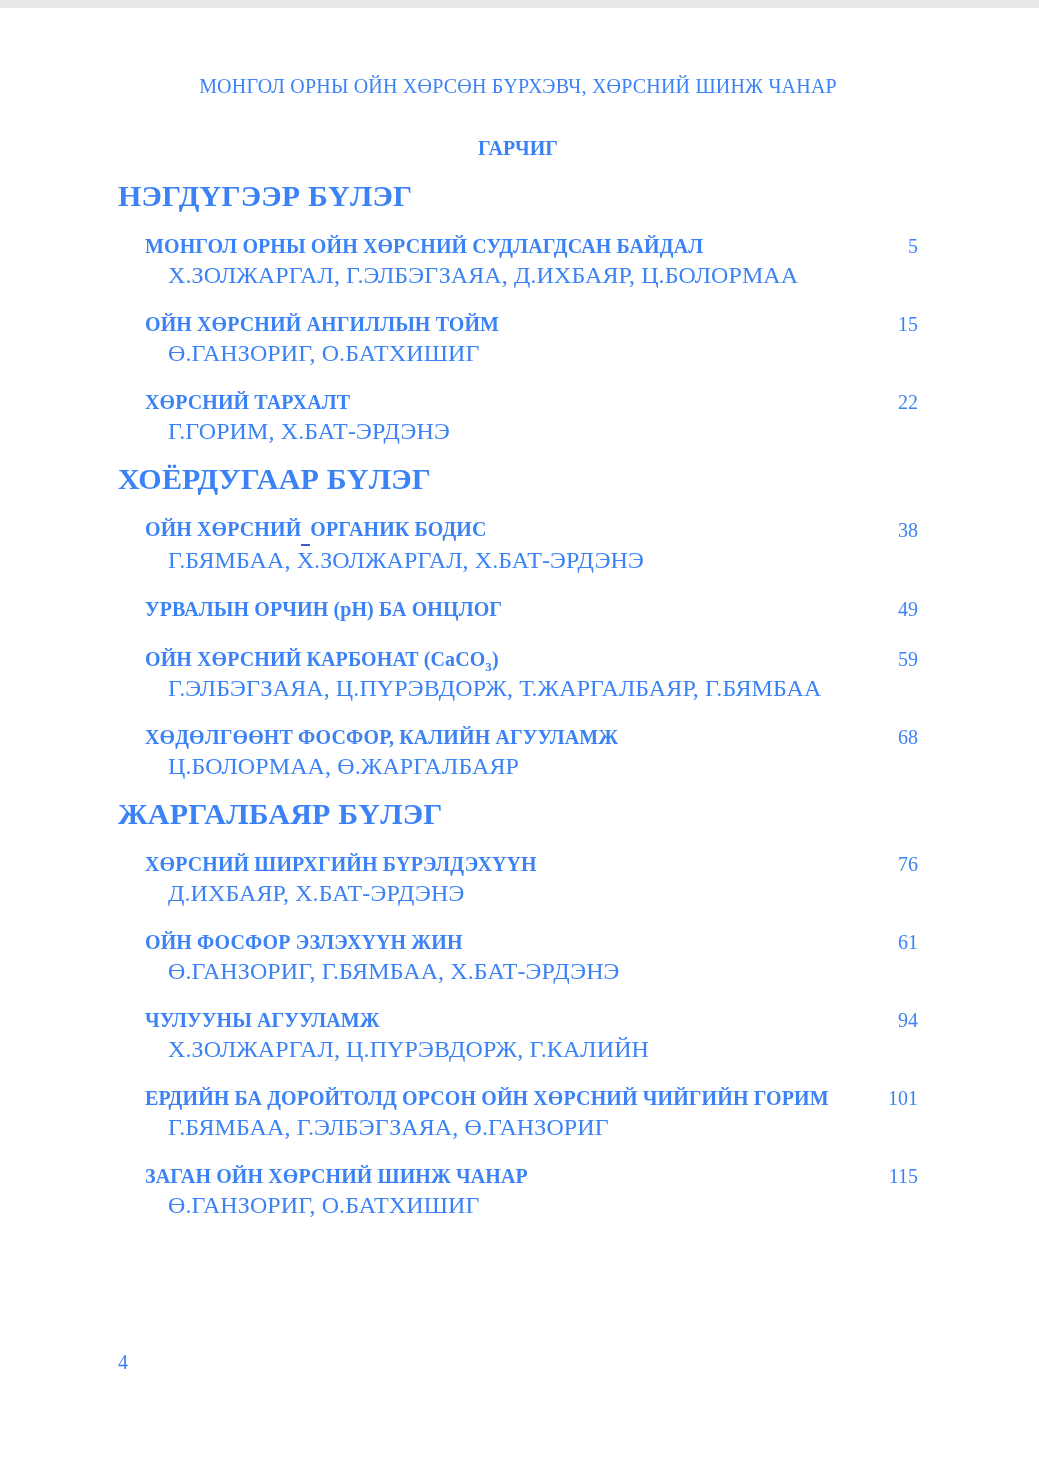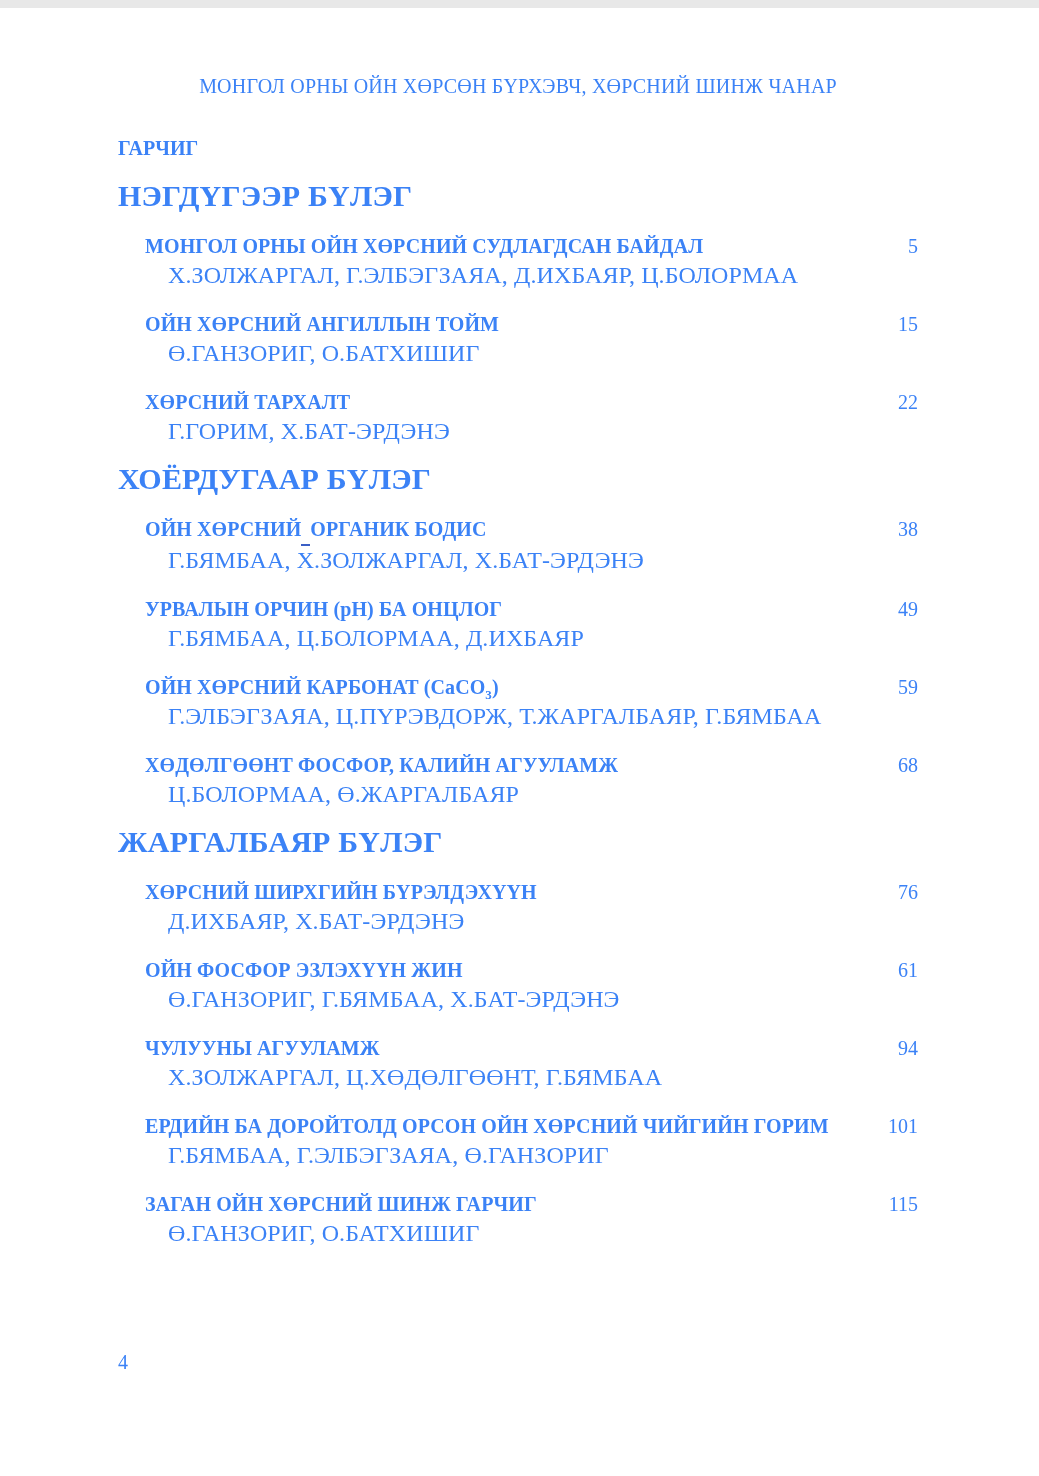--- a/index.html
+++ b/index.html
@@ -20,40 +20,41 @@
     margin-right: 121px; 
   }
   .book-title {
     text-align: center;
     font-size: 20px;
     line-height: 28px;
     font-weight: normal;
     letter-spacing: 0.2px;
   }
   .toc-title {
+    text-align: center;
     font-size: 20px;
     line-height: 28px;
     font-weight: bold;
     margin-top: 34px;
   }
   .chapter-heading {
     font-size: 30px;
     line-height: 30px;
     font-weight: bold;
     margin-top: 19px;
     letter-spacing: 0.2px;
   }
   .chapter-items {
     margin-left: 27px;
   }
   .toc-entry { margin-top: 20px; }
   .entry-row {
     display: flex;
     justify-content: space-between;
-    align-items: flex-start;
+    align-items: center;
   }
   .entry-title {
     font-size: 20px;
     line-height: 30px;
     font-weight: bold;
     flex: 1 1 auto;
     padding-right: 14px;
     letter-spacing: 0.1px;
   }
   .entry-title sub {
@@ -139,21 +140,20 @@
             <div class="entry-page">38</div>
           </div>
           <div class="entry-authors">Г.БЯМБАА, Х.ЗОЛЖАРГАЛ, Х.БАТ-ЭРДЭНЭ</div>
         </div>
 
         <div class="toc-entry">
           <div class="entry-row">
             <div class="entry-title">УРВАЛЫН ОРЧИН (pH) БА ОНЦЛОГ</div>
             <div class="entry-page">49</div>
           </div>
-          <div class="entry-authors">Г.БЯМБАА, Ц.БОЛОРМАА, Д.ИХБАЯР</div>
         </div>
 
         <div class="toc-entry">
           <div class="entry-row">
             <div class="entry-title"><span>ОЙН ХӨРСНИЙ КАРБОНАТ (CaCO</span><sub>3</sub><span>)</span></div>
             <div class="entry-page">59</div>
           </div>
           <div class="entry-authors">Г.ЭЛБЭГЗАЯА, Ц.ПҮРЭВДОРЖ, Т.ЖАРГАЛБАЯР, Г.БЯМБАА</div>
         </div>
 
@@ -186,34 +186,34 @@
             <div class="entry-page">61</div>
           </div>
           <div class="entry-authors">Ө.ГАНЗОРИГ, Г.БЯМБАА, Х.БАТ-ЭРДЭНЭ</div>
         </div>
 
         <div class="toc-entry">
           <div class="entry-row">
             <div class="entry-title">ЧУЛУУНЫ АГУУЛАМЖ</div>
             <div class="entry-page">94</div>
           </div>
-          <div class="entry-authors">Х.ЗОЛЖАРГАЛ, Ц.ХӨДӨЛГӨӨНТ, Г.БЯМБАА</div>
+          <div class="entry-authors">Х.ЗОЛЖАРГАЛ, Ц.ПҮРЭВДОРЖ, Г.КАЛИЙН</div>
         </div>
 
         <div class="toc-entry">
           <div class="entry-row">
             <div class="entry-title">ЕРДИЙН БА ДОРОЙТОЛД ОРСОН ОЙН ХӨРСНИЙ ЧИЙГИЙН ГОРИМ</div>
             <div class="entry-page">101</div>
           </div>
           <div class="entry-authors">Г.БЯМБАА, Г.ЭЛБЭГЗАЯА, Ө.ГАНЗОРИГ</div>
         </div>
 
         <div class="toc-entry">
           <div class="entry-row">
-            <div class="entry-title">ЗАГАН ОЙН ХӨРСНИЙ ШИНЖ ГАРЧИГ</div>
+            <div class="entry-title">ЗАГАН ОЙН ХӨРСНИЙ ШИНЖ ЧАНАР</div>
             <div class="entry-page">115</div>
           </div>
           <div class="entry-authors">Ө.ГАНЗОРИГ, О.БАТХИШИГ</div>
         </div>
 
       </div>
     </div>
 
   </div>
 

